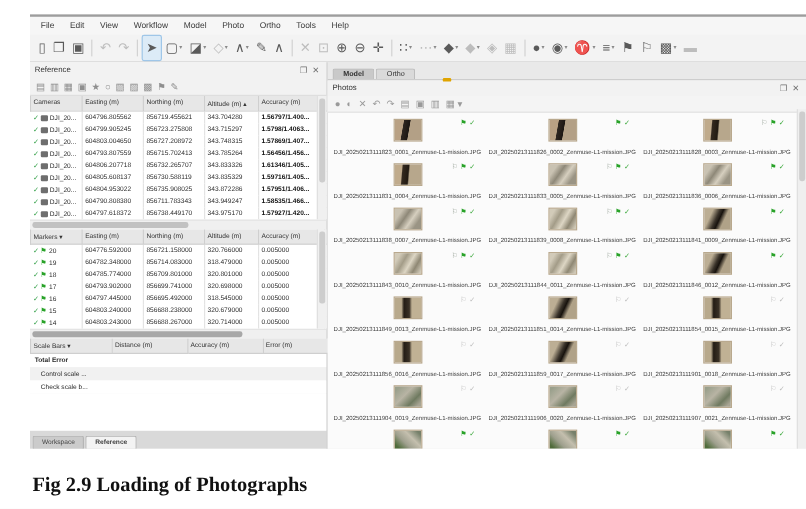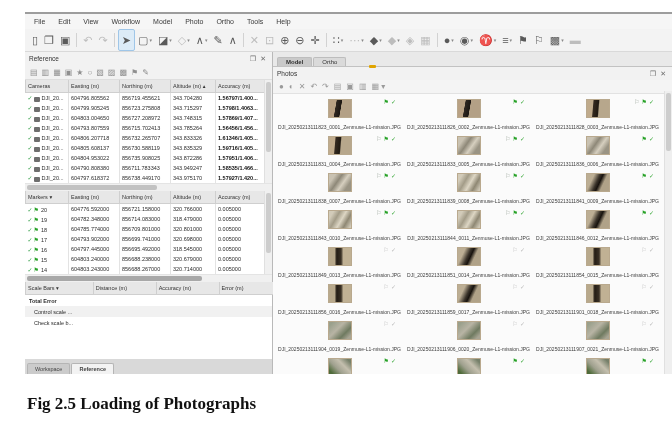--- a/index.html
+++ b/index.html
@@ -595,13 +595,13 @@
             </div>
           </div>
         <div class="pvscroll">
           <div class="pvthumb"></div>
         </div>
       </div>
     </div>
   </div>
 </div>
 
-<div class="caption">Fig 2.5  Loading of Photographs</div>
+<div class="caption">Fig 2.9  Loading of Photographs</div>
 
 </body></html>

